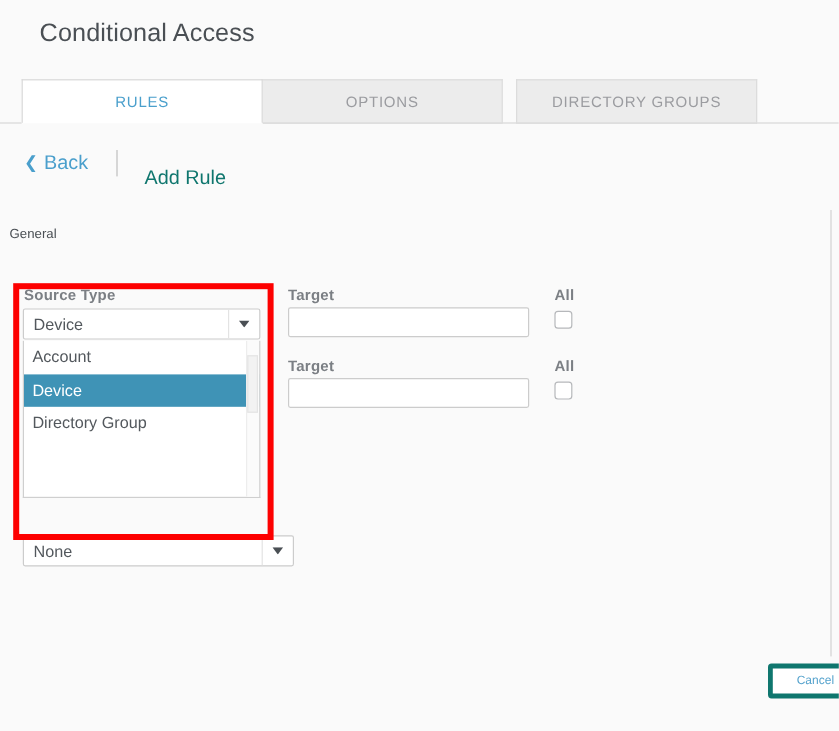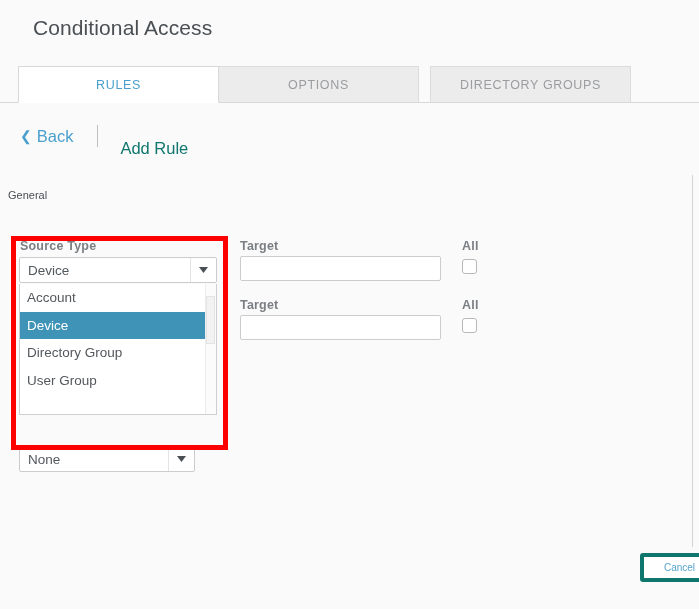--- a/index.html
+++ b/index.html
@@ -297,27 +297,26 @@
     <svg width="9" height="6" viewBox="0 0 9 6">
         <path d="M0 0 L9 0 L4.5 6 Z" fill="#4a4f54"></path>
       </svg>
   </span>
 </div>
 
 <div class="dropdown-list">
   <div class="dropdown-option">Account</div>
   <div class="dropdown-option selected">Device</div>
   <div class="dropdown-option">Directory Group</div>
-  <div class="dropdown-option">User Group</div>
   <div class="dropdown-scrollbar">
     <div class="dropdown-scrollthumb"></div>
   </div>
 </div>
 
-<div class="select-box" style="left:19px; top:446px; width:176px;">
+<div class="select-box" style="left:19px; top:446px; width:226px;">
   <span class="select-value">None</span>
   <span class="select-arrow">
     <svg width="9" height="6" viewBox="0 0 9 6">
         <path d="M0 0 L9 0 L4.5 6 Z" fill="#4a4f54"></path>
       </svg>
   </span>
 </div>
 
 <div class="field-label" style="left:240px; top:239px;">Target</div>
 

